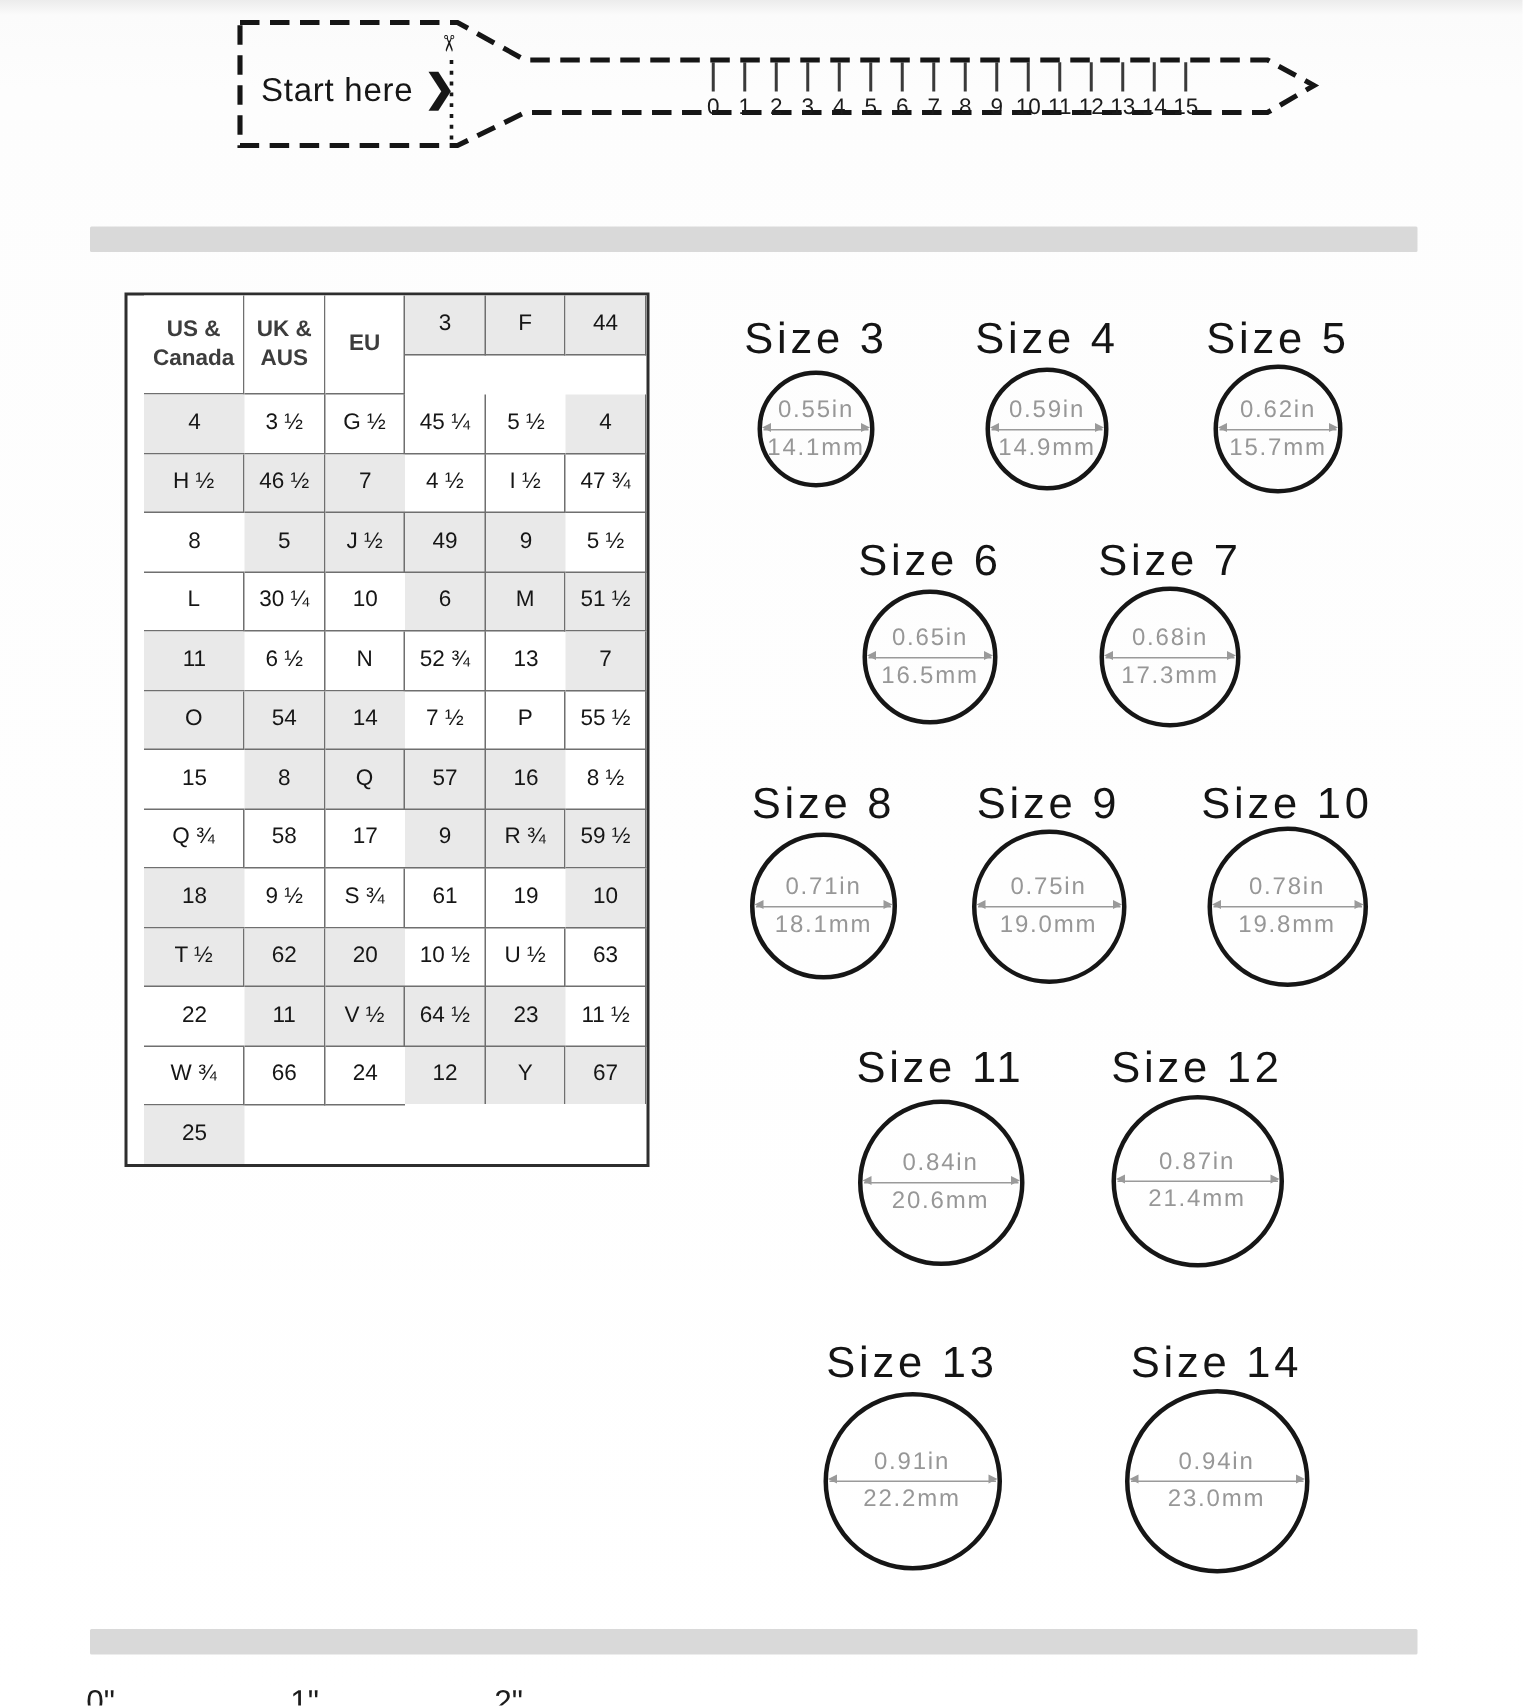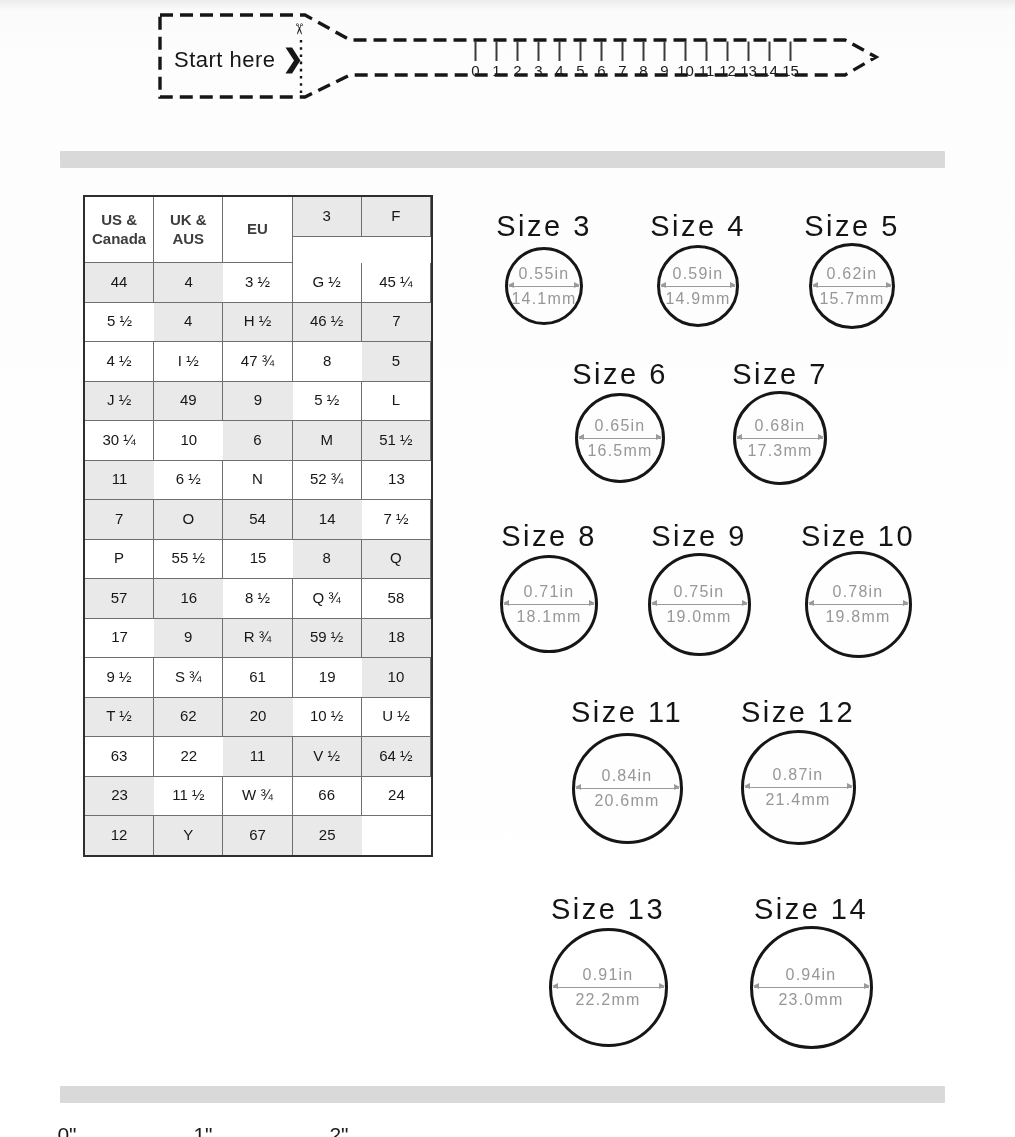--- a/index.html
+++ b/index.html
@@ -32,21 +32,21 @@
   .sizes-table{
     position:absolute; left:83px; top:195px; width:346px;
     border:2px solid #2e2e2e; background:#fff;
   }
   .table-title{
     height:50px; background:#58585a; color:#ffffff;
     display:flex; align-items:center; justify-content:center;
     font-size:17px; font-weight:700; letter-spacing:.3px;
     border-bottom:1px solid #2e2e2e;
   }
-  .table-grid{display:grid; grid-template-columns:repeat(5,1fr);}
+  .table-grid{display:grid; grid-template-columns:repeat(6,1fr);padding-left:11px;}
   .cell{
     display:flex; align-items:center; justify-content:center; text-align:center;
     border-right:1px solid #6f6f6f; border-bottom:1px solid #6f6f6f;
     font-size:15px; color:#161616; line-height:1.25;
   }
   .cell.last-col{border-right:none;}
   .cell.last-row{border-bottom:none;}
   .cell.colhead{height:65px; font-weight:700; color:#3d3d3d; background:#ffffff; padding:0 6px;}
   .cell.data{height:38.5px;}
   .cell.shade{background:#e9e9e9;}

